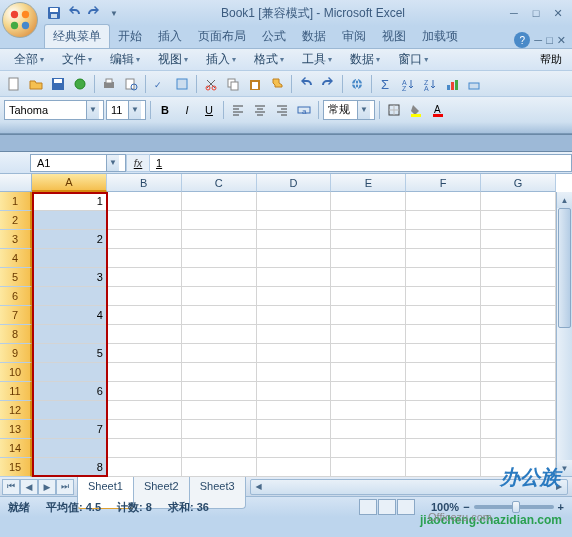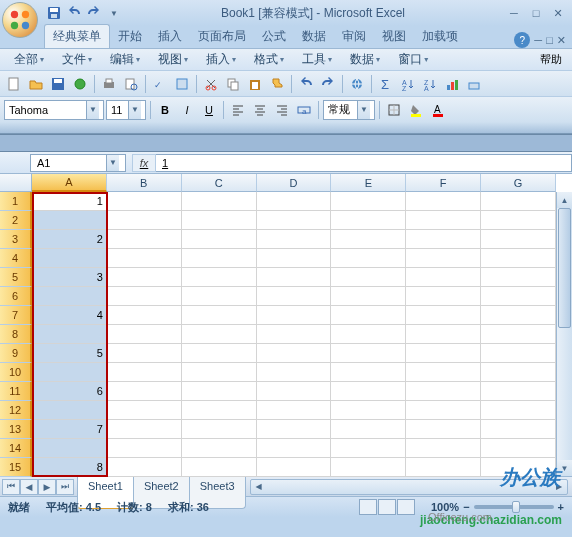--- a/index.html
+++ b/index.html
@@ -33,21 +33,21 @@
 .font-box { width: 100px; } .size-box { width: 40px; } .style-box { width: 52px; }
 .combo-dd { width: 13px; background: linear-gradient(#e8f0f8,#cfe0f0); border-left: 1px solid #8aa8c6; height: 100%; display: flex; align-items: center; justify-content: center; font-size: 8px; color: #4a6a8a; margin-left: auto; }
 
 .ribbon-edge { height: 12px; background: linear-gradient(#cfe0f0,#a5c0dc); border-bottom: 1px solid #7a98b6; }
 
 .gap { height: 18px; background: #9db9d7; border-top: 1px solid #6a88a6; border-bottom: 1px solid #6a88a6; }
 
 .formula-row { height: 22px; background: linear-gradient(#eaf2fa,#d5e4f4); display: flex; align-items: center; border-bottom: 1px solid #9cb8d4; }
 .name-box { width: 96px; height: 18px; background: #fff; border: 1px solid #8aa8c6; margin-left: 30px; display: flex; align-items: center; padding: 0 6px; font-size: 11px; }
 .name-box .combo-dd { margin-left: auto; }
-.fx-area { display: flex; align-items: center; margin-left: 6px; flex: 1; text-decoration: underline; }
+.fx-area { display: flex; align-items: center; flex: 1; text-decoration: underline; }
 .fx-btn { width: 24px; height: 18px; border: 1px solid #b5cde5; background: #e8f0f8; display: flex; align-items: center; justify-content: center; font-style: italic; font-size: 11px; color: #444; }
 .formula-input { flex: 1; height: 18px; background: #fff; border: 1px solid #8aa8c6; border-left: none; padding: 0 6px; font-size: 11px; display: flex; align-items: center; }
 
 .grid-area { background: #fff; position: relative; height: 302px; }
 .corner { position: absolute; top: 0; left: 0; width: 32px; height: 18px; background: linear-gradient(#f5f8fb,#dce8f4); border-right: 1px solid #9cb8d4; border-bottom: 1px solid #9cb8d4; }
 .col-headers { position: absolute; top: 0; left: 32px; right: 16px; height: 18px; display: flex; }
 .ch { width: 76px; background: linear-gradient(#f5f8fb,#dce8f4); border-right: 1px solid #b5cde5; border-bottom: 1px solid #9cb8d4; display: flex; align-items: center; justify-content: center; font-size: 11px; color: #2a4a6a; }
 .ch.sel { background: linear-gradient(#fde8a0,#f5c050); color: #6a3a00; border-bottom: 2px solid #d68a10; }
 .row-headers { position: absolute; top: 18px; left: 0; width: 32px; }
 .rh { height: 19px; background: linear-gradient(90deg,#f5f8fb,#dce8f4); border-bottom: 1px solid #b5cde5; border-right: 1px solid #9cb8d4; display: flex; align-items: center; justify-content: center; font-size: 11px; color: #2a4a6a; }

